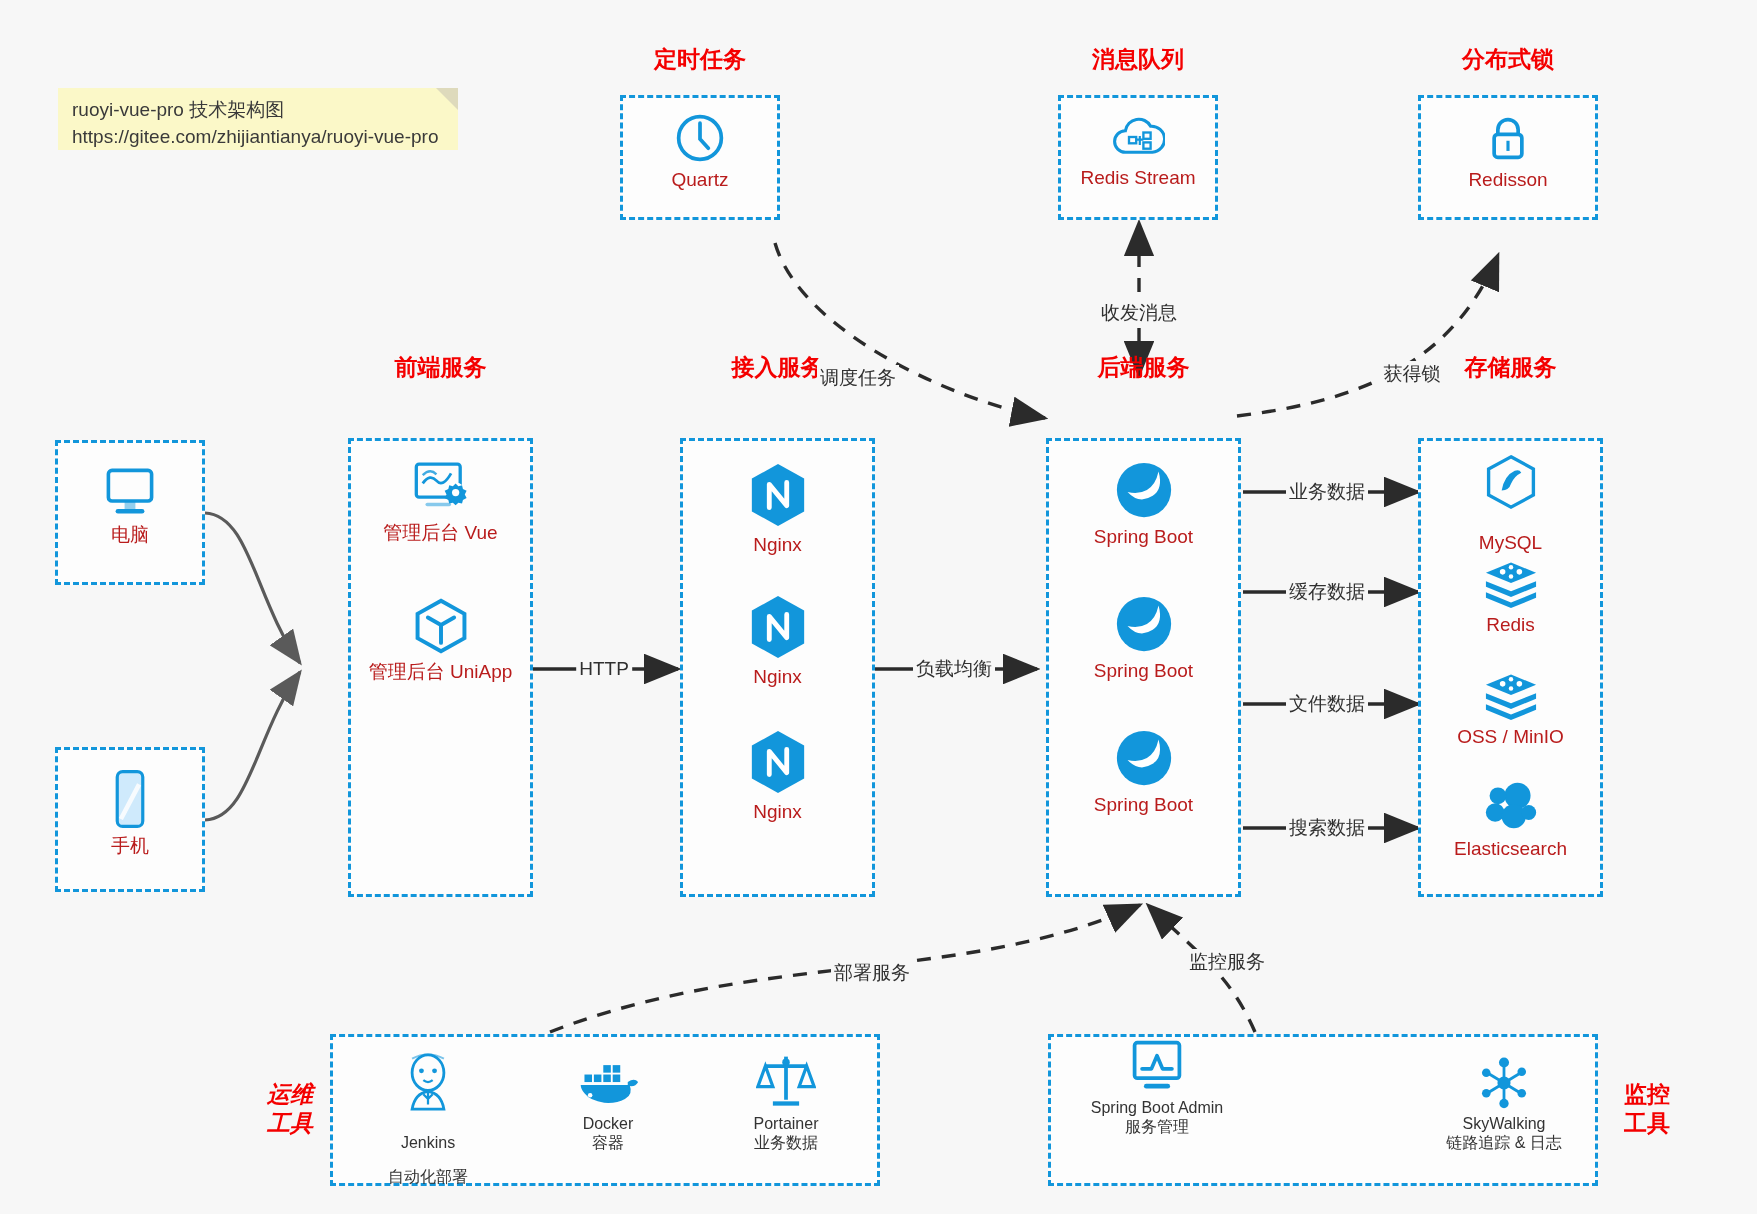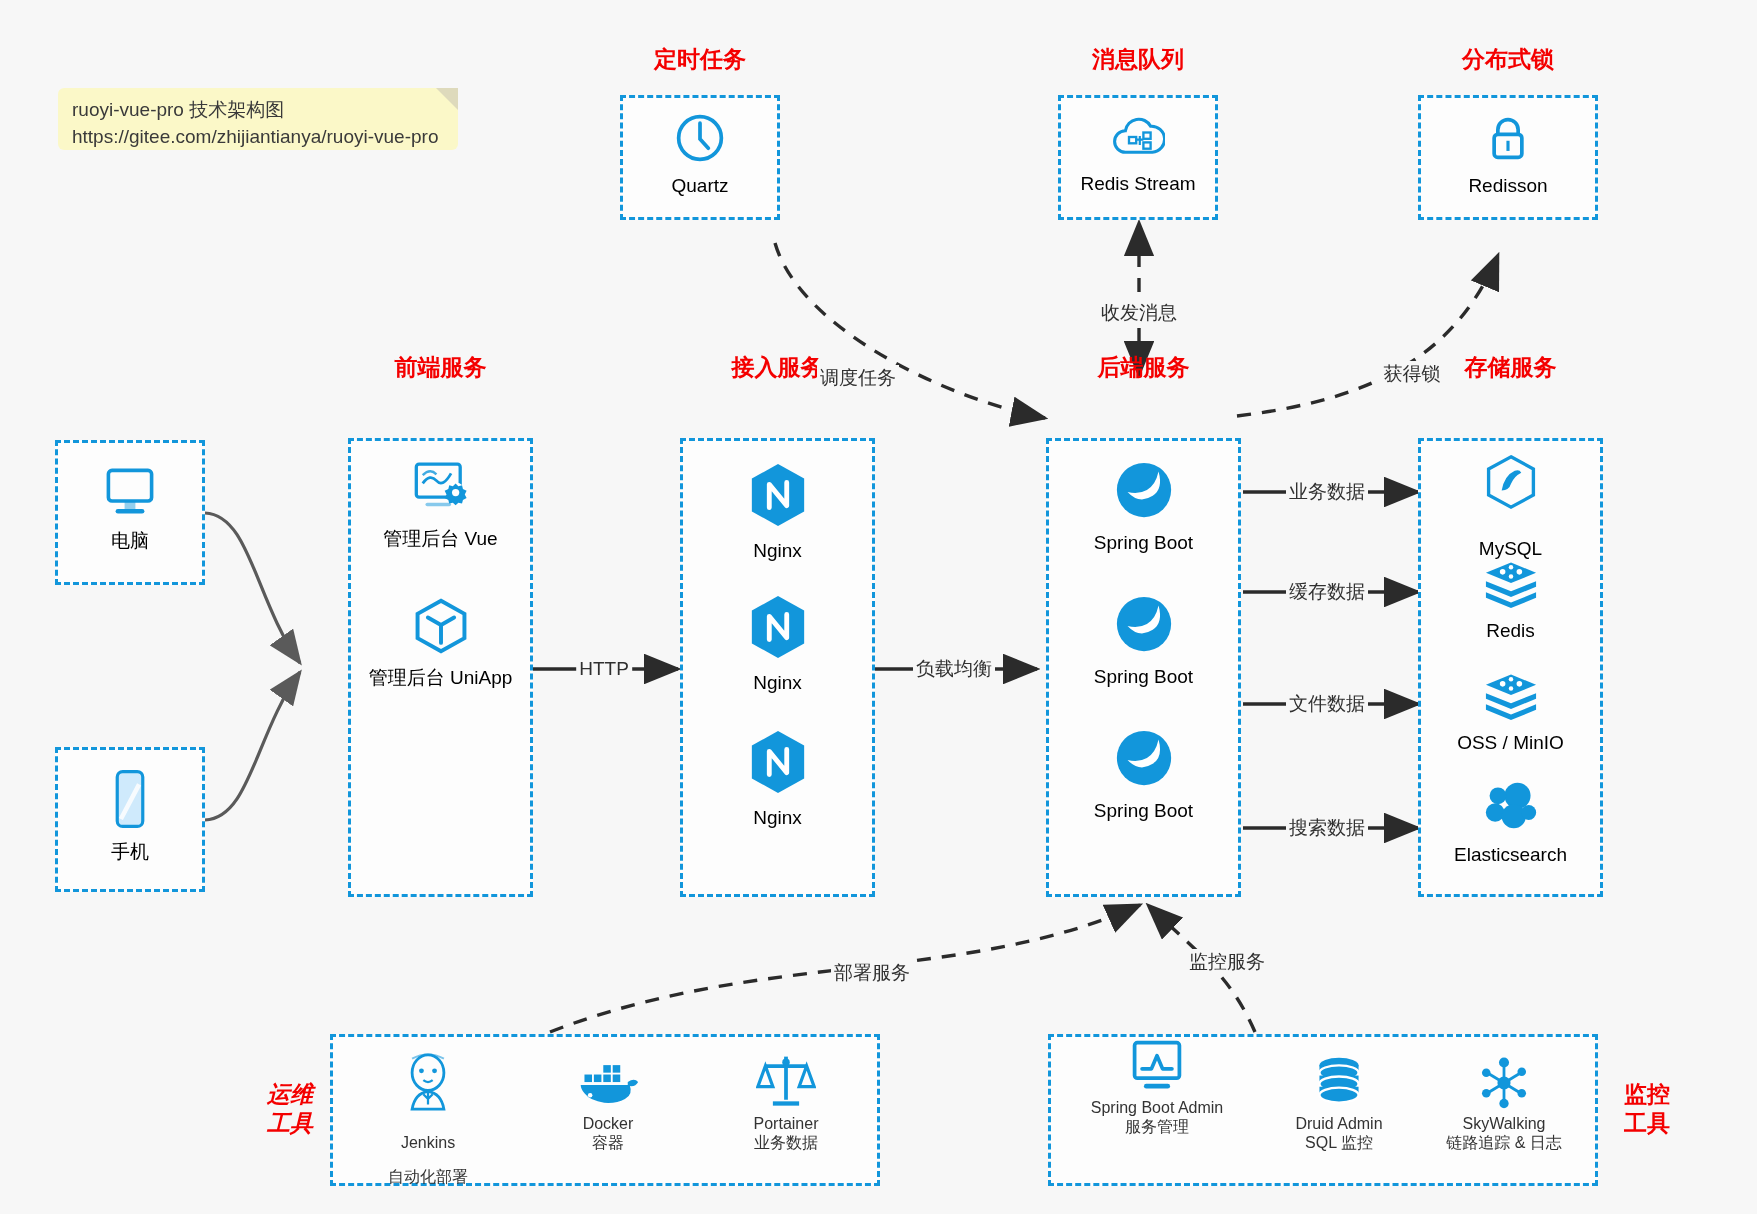--- a/index.html
+++ b/index.html
@@ -28,36 +28,36 @@
   }
   .grp-title.side{ line-height:1.25; }
 
   .node{
     position:absolute;
     width:100%;
     display:flex; flex-direction:column; align-items:center; justify-content:center;
   }
   .node .ico{ display:block; }
   .node .lbl{
-    margin-top:6px; font-size:19px; color:#000000; white-space:nowrap; text-align:center;
+    font-size:19px; color:#b91c1c; white-space:nowrap; text-align:center;
     line-height:1.28;
   }
 
   
   .row-node{
     position:absolute;
     display:flex; flex-direction:column; align-items:center;
   }
 
   
   #note{
     position:absolute; left:58px; top:88px; width:400px; height:62px;
     background:#fbf8c8;
     padding:9px 14px 0 14px;
-    font-size:19px; color:#3a3a3a; line-height:1.42;border-radius:6px;
+    font-size:19px; color:#3a3a3a; line-height:1.42;
   }
   #note .fold{
     position:absolute; right:0; top:0; width:0; height:0;
     border-left:22px solid transparent; border-top:22px solid #dedabc;
   }
 
   
   .elabel{
     position:absolute; background:#f7f7f7; padding:0 3px;
     font-size:19px; color:#303030; white-space:nowrap;
@@ -385,35 +385,20 @@
     <div class="row-node" style="left:6px; top:2px; width:200px;">
       <span class="ico">
         <svg width="58" height="56" viewBox="0 0 62 60">
           <rect x="7" y="4" width="48" height="38" rx="3" fill="none" stroke="#1296db" stroke-width="4"></rect>
           <path d="M15 32 L25 32 L31 18 L37 32 L47 32" fill="none" stroke="#1296db" stroke-width="4" stroke-linejoin="round" stroke-linecap="round"></path>
           <rect x="17" y="48" width="28" height="5" rx="2.5" fill="#1296db"></rect>
         </svg>
       </span>
       <span class="lbl">Spring Boot Admin</span>
       <span class="lbl2">服务管理</span>
-    </div>
-    <div class="row-node" style="left:198px; top:18px; width:180px;">
-      <span class="ico">
-        <svg width="54" height="56" viewBox="0 0 58 60">
-          <ellipse cx="29" cy="11" rx="21" ry="8" fill="#1296db"></ellipse>
-          <rect x="8" y="11" width="42" height="8" fill="#1296db"></rect>
-          <ellipse cx="29" cy="19" rx="21" ry="8" fill="#1296db" stroke="#ffffff" stroke-width="2.5"></ellipse>
-          <rect x="8" y="22" width="42" height="9" fill="#1296db"></rect>
-          <ellipse cx="29" cy="31" rx="21" ry="8" fill="#1296db" stroke="#ffffff" stroke-width="2.5"></ellipse>
-          <rect x="8" y="34" width="42" height="9" fill="#1296db"></rect>
-          <ellipse cx="29" cy="43" rx="21" ry="8" fill="#1296db" stroke="#ffffff" stroke-width="2.5"></ellipse>
-        </svg>
-      </span>
-      <span class="lbl">Druid Admin</span>
-      <span class="lbl2">SQL 监控</span>
     </div>
     <div class="row-node" style="left:358px; top:18px; width:190px;">
       <span class="ico">
         <svg width="56" height="56" viewBox="0 0 60 60">
           <g stroke="#1296db" stroke-width="3">
             <line x1="30" y1="30" x2="30" y2="9"></line>
               <line x1="30" y1="30" x2="48" y2="19"></line>
             <line x1="30" y1="30" x2="48" y2="41"></line>
               <line x1="30" y1="30" x2="30" y2="51"></line>
             <line x1="30" y1="30" x2="12" y2="41"></line>

